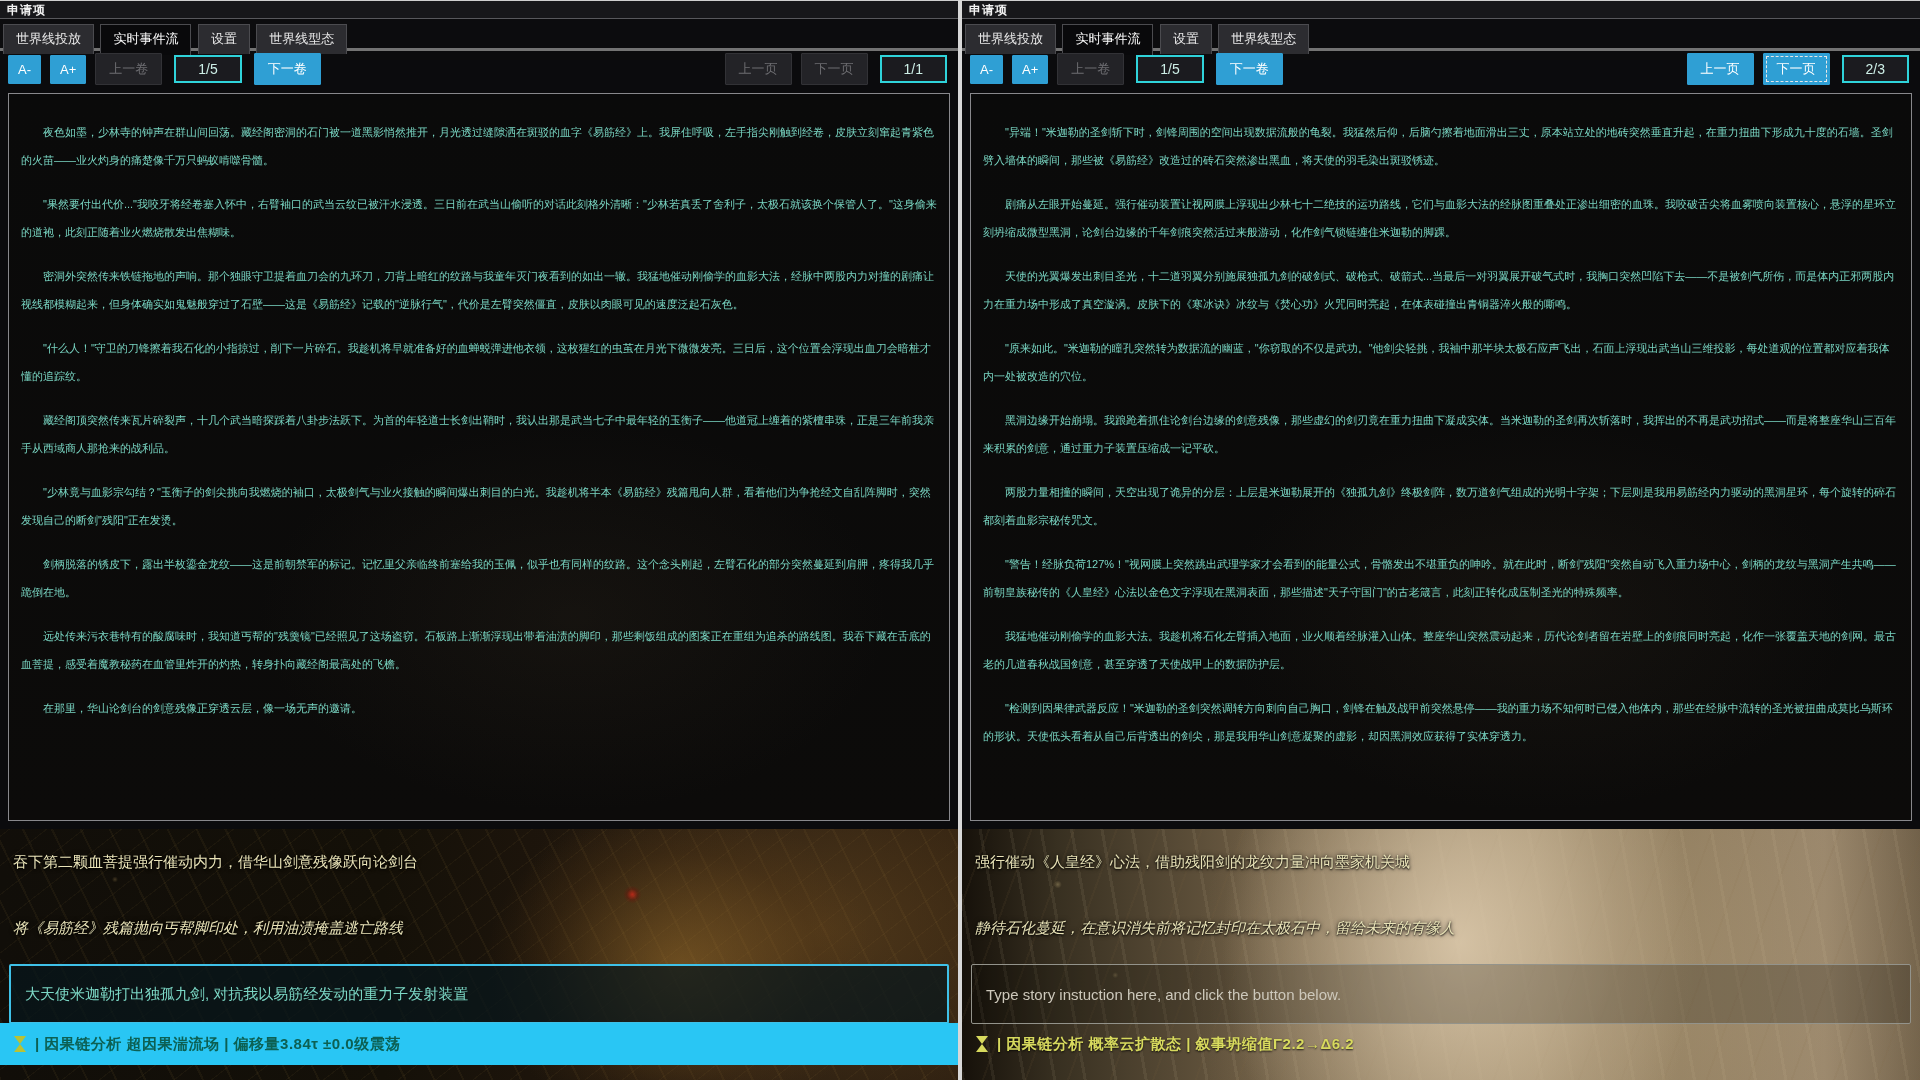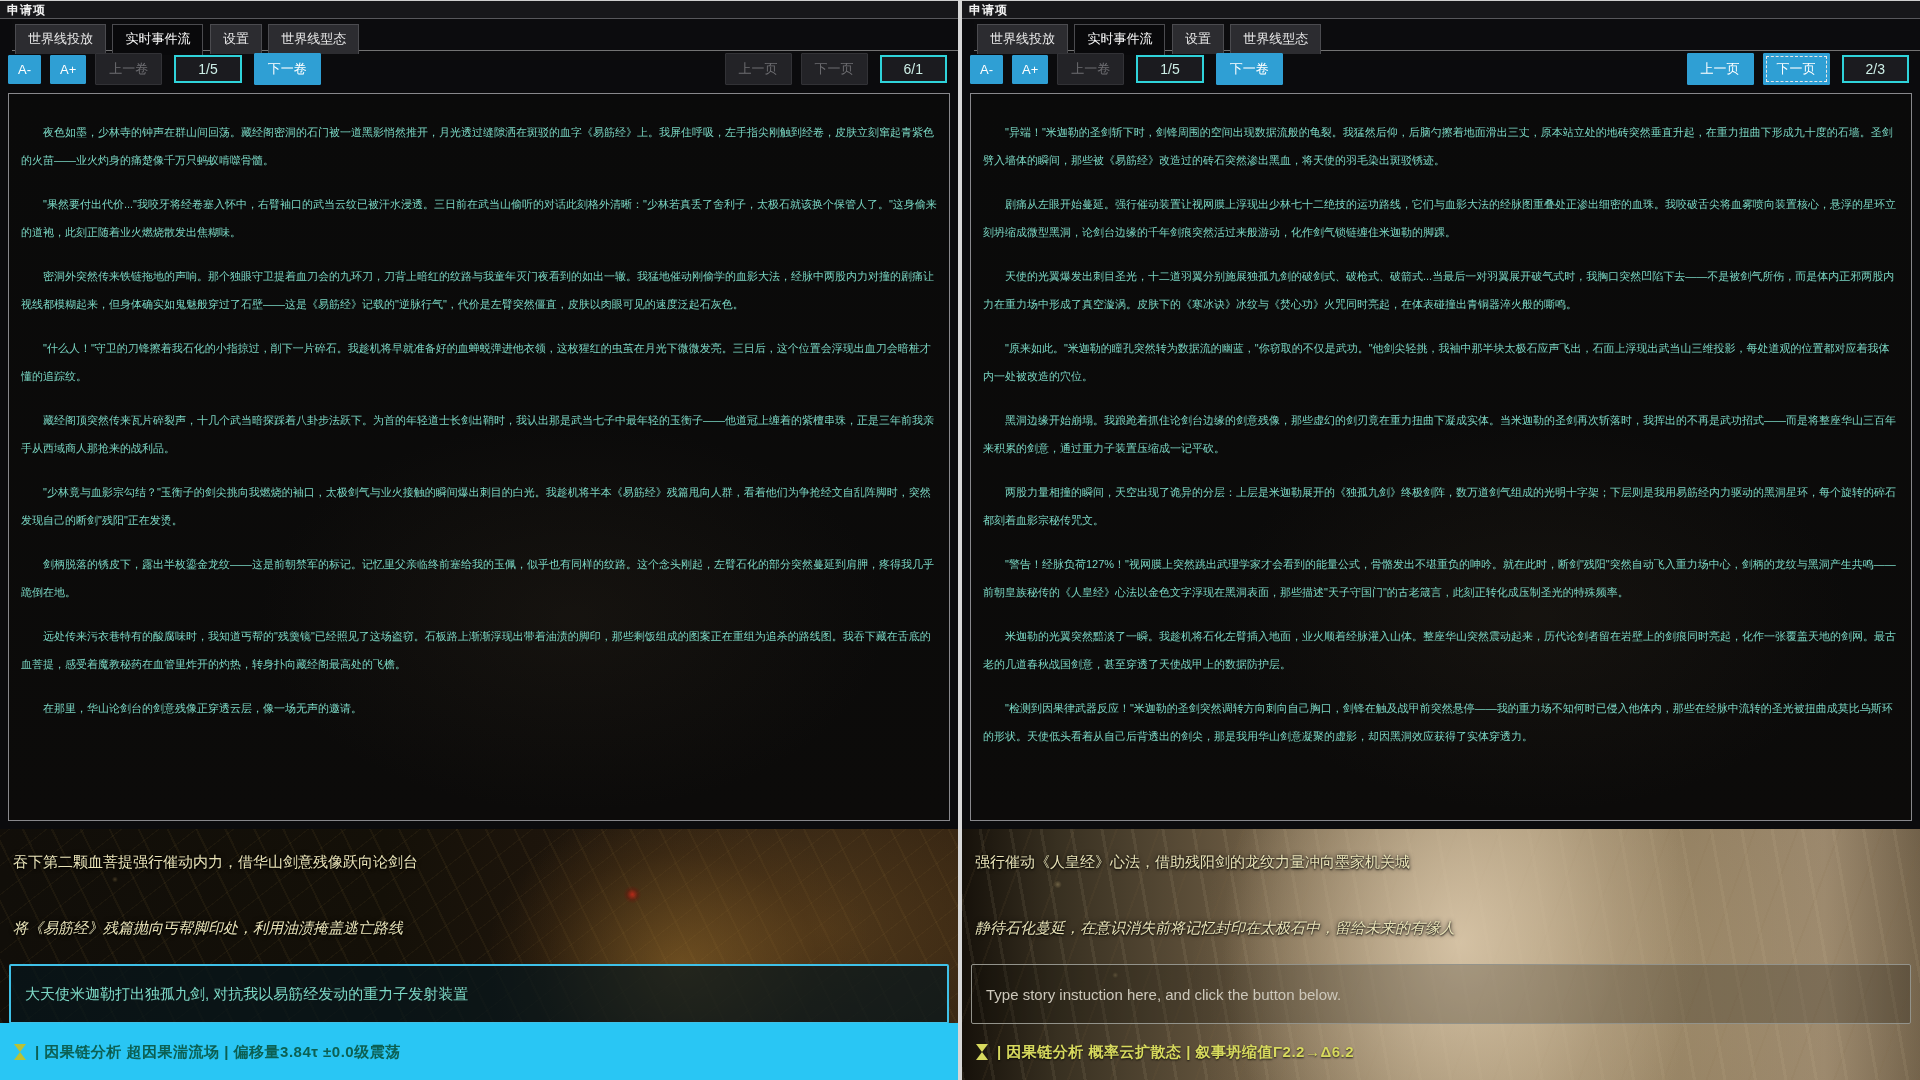--- a/index.html
+++ b/index.html
@@ -4,21 +4,21 @@
 <style>
   html,body{margin:0;padding:0;background:#000;width:1920px;height:1080px;overflow:hidden;
     font-family:"Liberation Sans","DejaVu Sans",sans-serif;}
   .stage{position:relative;width:1920px;height:1080px;background:#050505;}
   .divider{position:absolute;top:0;width:4px;height:1080px;background:#d8d8d8;}
   .pane{position:absolute;top:0;width:958px;height:1080px;background:#0b0b0d;border-top:1px solid #cfcfcf;box-sizing:border-box;}
   
   .titlebar{position:absolute;left:0;top:0;width:100%;height:18px;background:#17171a;border-bottom:1px solid #58585c;box-sizing:border-box;}
   .titletext{position:absolute;left:7px;top:1px;font-size:12px;color:#f2f2f2;letter-spacing:1px;font-weight:bold;}
   
-  .tabbar{position:absolute;left:12px;top:19px;width:100%;height:31px;background:#0c0c0e;border-bottom:1px solid #737373;box-sizing:border-box;padding-left:3px;}
+  .tabbar{position:absolute;left:0;top:19px;width:100%;height:31px;background:#0c0c0e;border-bottom:3px solid #737373;box-sizing:border-box;padding-left:3px;}
   .tab{display:inline-block;margin-top:3px;margin-right:2px;padding:5px 12px 6px 12px;background:#2c2c30;color:#e9e9e9;
     font-size:13px;border:1px solid #4b4b4f;border-bottom:none;cursor:pointer;vertical-align:bottom;}
   .tab.active{background:#09090b;color:#ffffff;padding-bottom:7px;position:relative;top:1px;}
   
   .toolbar{position:absolute;left:0;top:50px;width:100%;height:36px;display:flex;justify-content:space-between;align-items:center;
     padding:0 8px;box-sizing:border-box;}
   .tgroup{display:flex;align-items:center;gap:9px;}
   .btn{font-size:13px;padding:6px 13px;border:1px solid transparent;cursor:pointer;border-radius:1px;
     font-family:"Liberation Sans","DejaVu Sans",sans-serif;}
   .btn.blue{background:#2f9fd4;color:#ffffff;border-color:#2f9fd4;}
@@ -55,21 +55,21 @@
       linear-gradient(90deg,#16110a 0%,#383021 10%,#6a5a42 30%,#8d7c5f 48%,#9d8b6c 60%,#8a775a 75%,#97846a 90%,#6e5e47 100%);}
   .option{position:absolute;left:13px;right:20px;color:#eae4b8;font-size:15px;cursor:pointer;
     text-shadow:0 1px 2px #000,0 0 5px rgba(0,0,0,0.9);}
   .opt1{top:24px;}
   .opt2{top:90px;font-style:italic;}
   .instruction{position:absolute;left:9px;right:9px;top:135px;height:60px;box-sizing:border-box;
     font-size:15px;padding:0 14px;font-family:"Liberation Sans","DejaVu Sans",sans-serif;border-radius:2px;}
   .instruction.focusedinput{background:rgba(7,22,28,0.72);border:2px solid #3fc1e8;color:#7cd8c6;}
   .instruction.idleinput{background:rgba(10,8,5,0.22);border:1px solid #93938b;color:#d8d3c6;}
   .instruction.idleinput::placeholder{color:#cdc8bb;opacity:1;}
-  .statusbar{position:absolute;left:0;right:0;top:194px;height:58px;display:flex;align-items:center;
+  .statusbar{position:absolute;left:0;right:0;top:194px;height:42px;display:flex;align-items:center;
     padding-left:13px;cursor:pointer;}
   .statusbar.active{background:#29c6f4;}
   .statusbar.active .statustext{color:#0c6053;}
   .statusbar.idle .statustext{color:#d8da5e;text-shadow:0 1px 2px rgba(0,0,0,0.8);}
   .statustext{font-size:15px;font-weight:bold;margin-left:8px;letter-spacing:0.5px;}
   .hourglass{display:inline-flex;align-items:center;}
   .statusbar.active .hourglass{color:#b9c235;}
   .statusbar.idle .hourglass{color:#d8da5e;}
 </style>
 </head>
@@ -91,21 +91,21 @@
       <div class="tgroup">
         <button class="btn blue small">A-</button>
         <button class="btn blue small">A+</button>
         <button class="btn disabled">上一卷</button>
         <div class="pill">1/5</div>
         <button class="btn blue">下一卷</button>
       </div>
       <div class="tgroup">
         <button class="btn disabled">上一页</button>
         <button class="btn disabled">下一页</button>
-        <div class="pill">6/1</div>
+        <div class="pill">1/1</div>
       </div>
     </div>
     <div class="story">
       <p>夜色如墨，少林寺的钟声在群山间回荡。藏经阁密洞的石门被一道黑影悄然推开，月光透过缝隙洒在斑驳的血字《易筋经》上。我屏住呼吸，左手指尖刚触到经卷，皮肤立刻窜起青紫色的火苗——业火灼身的痛楚像千万只蚂蚁啃噬骨髓。</p>
       <p>"果然要付出代价..."我咬牙将经卷塞入怀中，右臂袖口的武当云纹已被汗水浸透。三日前在武当山偷听的对话此刻格外清晰："少林若真丢了舍利子，太极石就该换个保管人了。"这身偷来的道袍，此刻正随着业火燃烧散发出焦糊味。</p>
       <p>密洞外突然传来铁链拖地的声响。那个独眼守卫提着血刀会的九环刀，刀背上暗红的纹路与我童年灭门夜看到的如出一辙。我猛地催动刚偷学的血影大法，经脉中两股内力对撞的剧痛让视线都模糊起来，但身体确实如鬼魅般穿过了石壁——这是《易筋经》记载的"逆脉行气"，代价是左臂突然僵直，皮肤以肉眼可见的速度泛起石灰色。</p>
       <p>"什么人！"守卫的刀锋擦着我石化的小指掠过，削下一片碎石。我趁机将早就准备好的血蝉蜕弹进他衣领，这枚猩红的虫茧在月光下微微发亮。三日后，这个位置会浮现出血刀会暗桩才懂的追踪纹。</p>
       <p>藏经阁顶突然传来瓦片碎裂声，十几个武当暗探踩着八卦步法跃下。为首的年轻道士长剑出鞘时，我认出那是武当七子中最年轻的玉衡子——他道冠上缠着的紫檀串珠，正是三年前我亲手从西域商人那抢来的战利品。</p>
       <p>"少林竟与血影宗勾结？"玉衡子的剑尖挑向我燃烧的袖口，太极剑气与业火接触的瞬间爆出刺目的白光。我趁机将半本《易筋经》残篇甩向人群，看着他们为争抢经文自乱阵脚时，突然发现自己的断剑"残阳"正在发烫。</p>
       <p>剑柄脱落的锈皮下，露出半枚鎏金龙纹——这是前朝禁军的标记。记忆里父亲临终前塞给我的玉佩，似乎也有同样的纹路。这个念头刚起，左臂石化的部分突然蔓延到肩胛，疼得我几乎跪倒在地。</p>
@@ -155,21 +155,21 @@
       </div>
     </div>
     <div class="story">
       <p>"异端！"米迦勒的圣剑斩下时，剑锋周围的空间出现数据流般的龟裂。我猛然后仰，后脑勺擦着地面滑出三丈，原本站立处的地砖突然垂直升起，在重力扭曲下形成九十度的石墙。圣剑劈入墙体的瞬间，那些被《易筋经》改造过的砖石突然渗出黑血，将天使的羽毛染出斑驳锈迹。</p>
       <p>剧痛从左眼开始蔓延。强行催动装置让视网膜上浮现出少林七十二绝技的运功路线，它们与血影大法的经脉图重叠处正渗出细密的血珠。我咬破舌尖将血雾喷向装置核心，悬浮的星环立刻坍缩成微型黑洞，论剑台边缘的千年剑痕突然活过来般游动，化作剑气锁链缠住米迦勒的脚踝。</p>
       <p>天使的光翼爆发出刺目圣光，十二道羽翼分别施展独孤九剑的破剑式、破枪式、破箭式...当最后一对羽翼展开破气式时，我胸口突然凹陷下去——不是被剑气所伤，而是体内正邪两股内力在重力场中形成了真空漩涡。皮肤下的《寒冰诀》冰纹与《焚心功》火咒同时亮起，在体表碰撞出青铜器淬火般的嘶鸣。</p>
       <p>"原来如此。"米迦勒的瞳孔突然转为数据流的幽蓝，"你窃取的不仅是武功。"他剑尖轻挑，我袖中那半块太极石应声飞出，石面上浮现出武当山三维投影，每处道观的位置都对应着我体内一处被改造的穴位。</p>
       <p>黑洞边缘开始崩塌。我踉跄着抓住论剑台边缘的剑意残像，那些虚幻的剑刃竟在重力扭曲下凝成实体。当米迦勒的圣剑再次斩落时，我挥出的不再是武功招式——而是将整座华山三百年来积累的剑意，通过重力子装置压缩成一记平砍。</p>
       <p>两股力量相撞的瞬间，天空出现了诡异的分层：上层是米迦勒展开的《独孤九剑》终极剑阵，数万道剑气组成的光明十字架；下层则是我用易筋经内力驱动的黑洞星环，每个旋转的碎石都刻着血影宗秘传咒文。</p>
       <p>"警告！经脉负荷127%！"视网膜上突然跳出武理学家才会看到的能量公式，骨骼发出不堪重负的呻吟。就在此时，断剑"残阳"突然自动飞入重力场中心，剑柄的龙纹与黑洞产生共鸣——前朝皇族秘传的《人皇经》心法以金色文字浮现在黑洞表面，那些描述"天子守国门"的古老箴言，此刻正转化成压制圣光的特殊频率。</p>
-      <p>米迦勒的光翼突然黯淡了一瞬。我趁机将石化左臂插入地面，业火顺着经脉灌入山体。整座华山突然震动起来，历代论剑者留在岩壁上的剑痕同时亮起，化作一张覆盖天地的剑网。最古老的几道春秋战国剑意，甚至穿透了天使战甲上的数据防护层。</p>
+      <p>我猛地催动刚偷学的血影大法。我趁机将石化左臂插入地面，业火顺着经脉灌入山体。整座华山突然震动起来，历代论剑者留在岩壁上的剑痕同时亮起，化作一张覆盖天地的剑网。最古老的几道春秋战国剑意，甚至穿透了天使战甲上的数据防护层。</p>
       <p>"检测到因果律武器反应！"米迦勒的圣剑突然调转方向刺向自己胸口，剑锋在触及战甲前突然悬停——我的重力场不知何时已侵入他体内，那些在经脉中流转的圣光被扭曲成莫比乌斯环的形状。天使低头看着从自己后背透出的剑尖，那是我用华山剑意凝聚的虚影，却因黑洞效应获得了实体穿透力。</p>
     </div>
     <div class="bottom art-right">
       <div class="option opt1">强行催动《人皇经》心法，借助残阳剑的龙纹力量冲向墨家机关城</div>
       <div class="option opt2">静待石化蔓延，在意识消失前将记忆封印在太极石中，留给未来的有缘人</div>
       <input class="instruction idleinput" placeholder="Type story instuction here, and click the button below." style="">
       <div class="statusbar idle">
         <span class="hourglass">
           <svg width="14" height="18" viewBox="0 0 14 18">
             <polygon points="1,1 13,1 7,9" fill="currentColor"></polygon>

